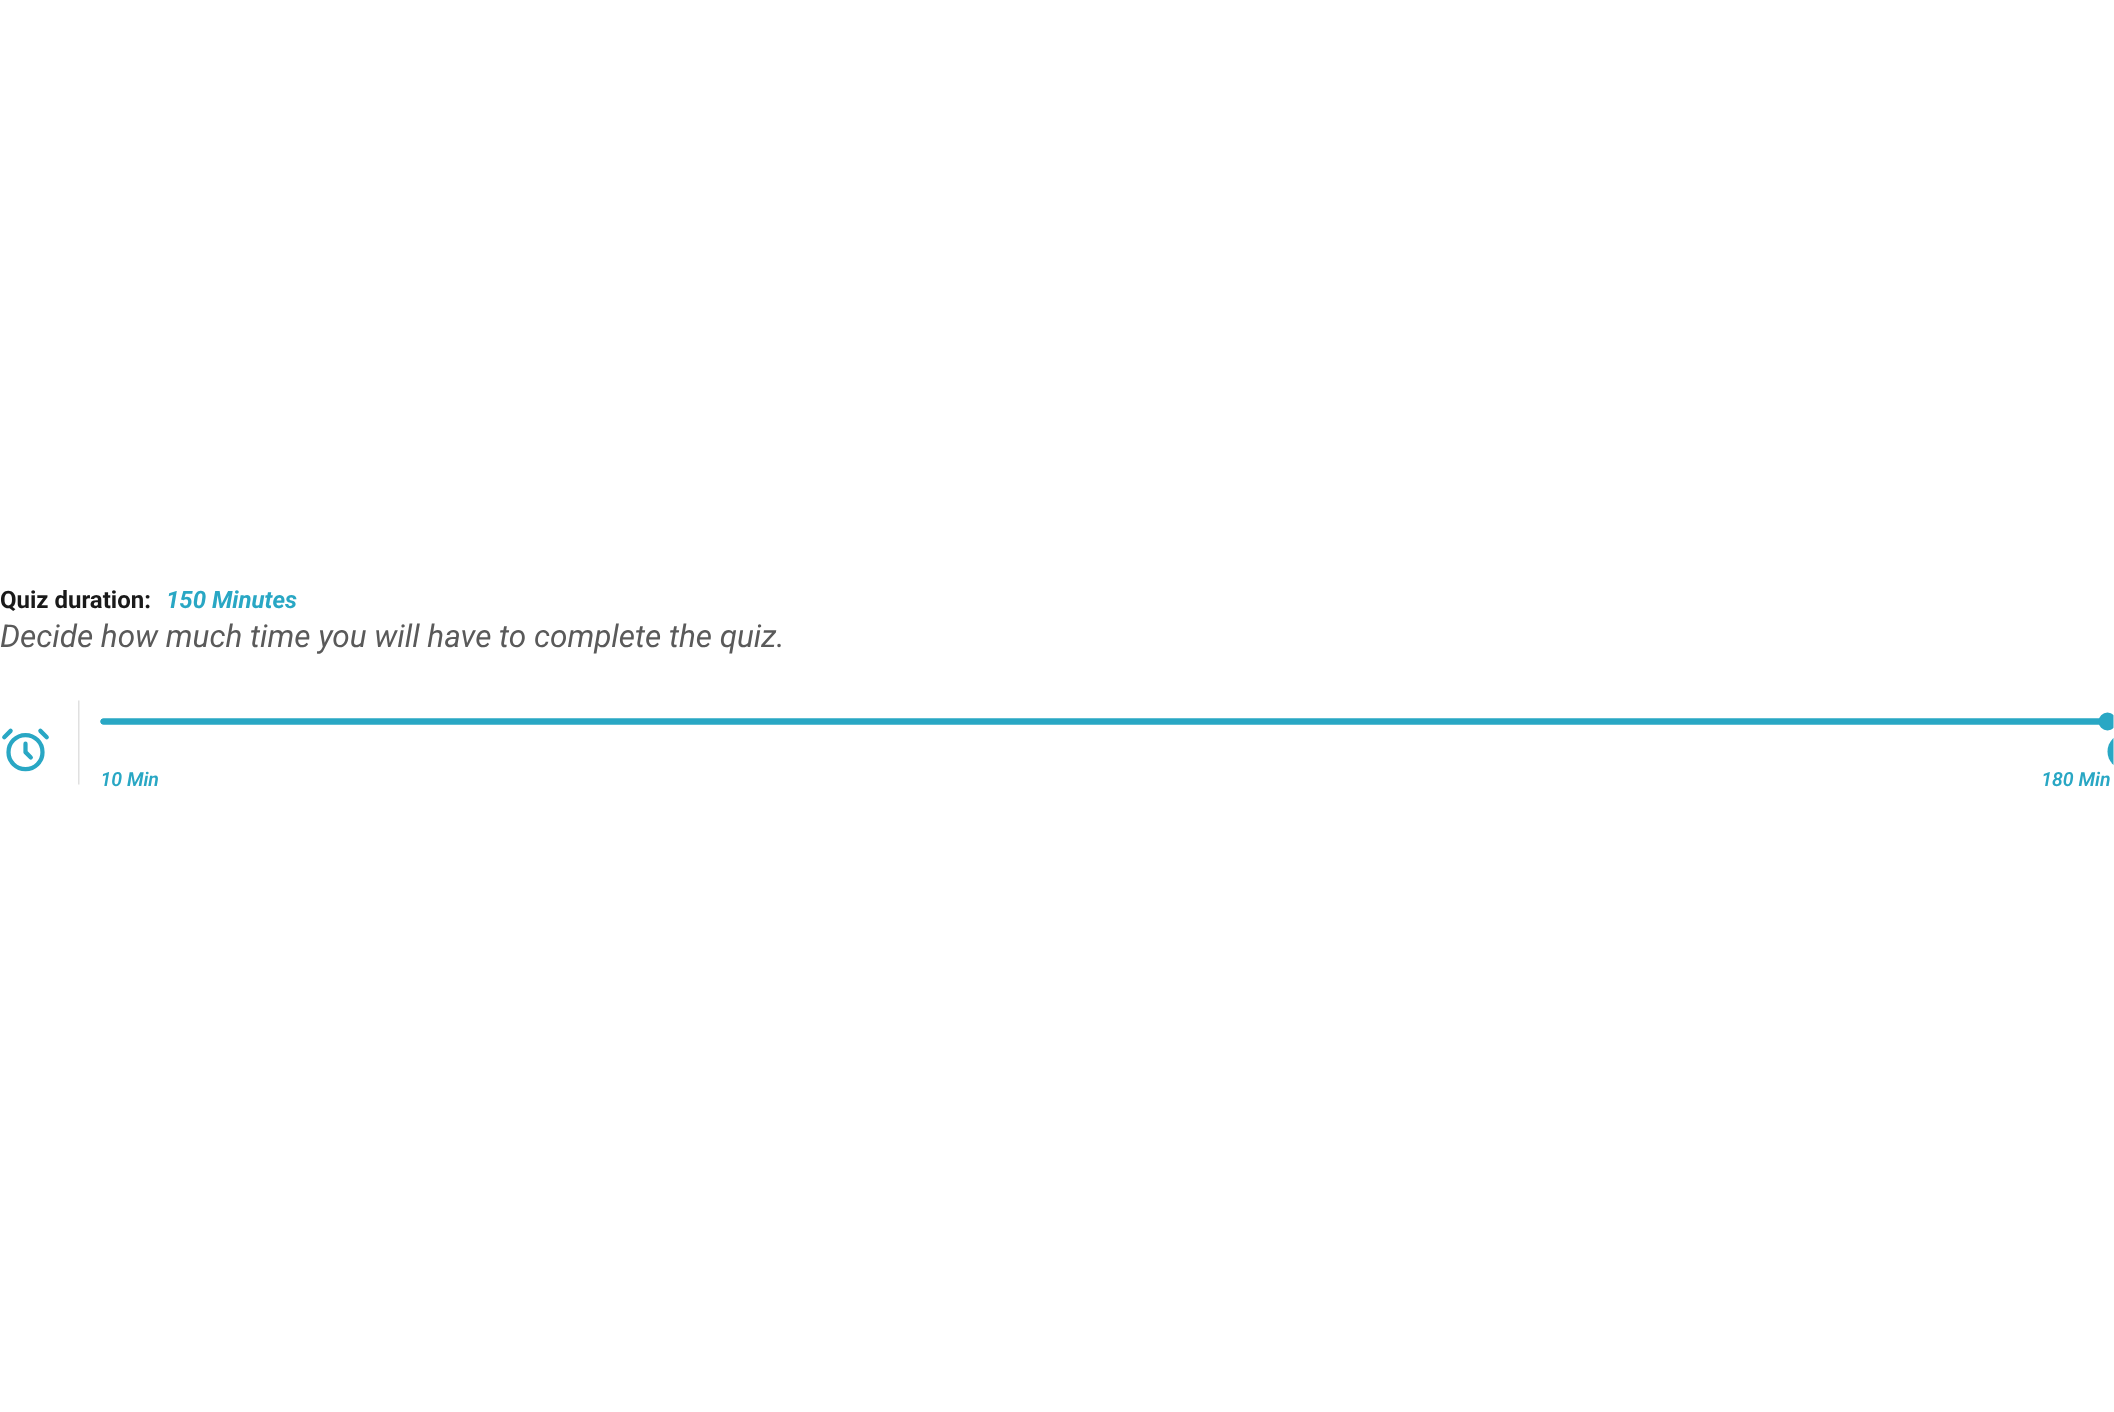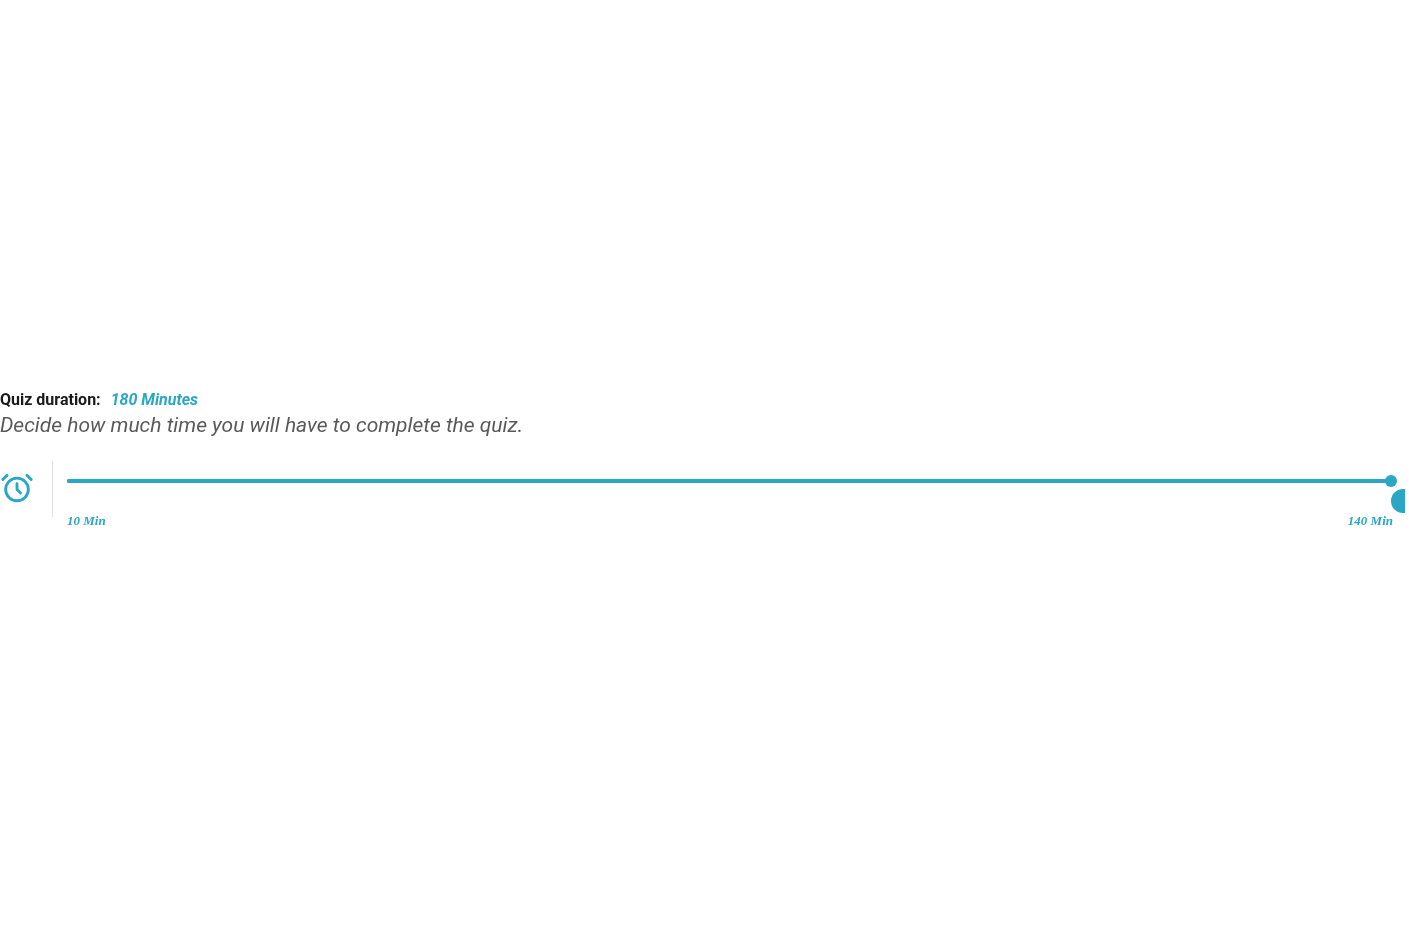--- a/index.html
+++ b/index.html
@@ -11,21 +11,21 @@
       font-family: -apple-system, BlinkMacSystemFont, "Segoe UI", Roboto, Helvetica, Arial, sans-serif;
       background: #ffffff;
       width: 1409px;
       height: 941px;
       position: relative;
     }
     .content-area {
       position: absolute;
       top: 390px;
       left: 0;
-      right: 16px;
+      right: 2px;
     }
     .header-row {
       display: flex;
       align-items: baseline;
       gap: 10px;
     }
     .label-bold {
       font-weight: 700;
       font-size: 16px;
       color: #1a1a1a;
@@ -37,23 +37,22 @@
       color: #29a7c4;
     }
     .description {
       font-style: italic;
       font-size: 21px;
       color: #5a5a5a;
       margin-top: 4px;
     }
     .slider-section {
       display: flex;
-      align-items: flex-start;
+      align-items: center;
       margin-top: 34px;
-      font-family: Liberation Serif, serif;
     }
     .clock-box {
       display: flex;
       align-items: center;
       padding-right: 18px;
     }
     .divider {
       width: 1px;
       background: #e0e0e0;
       height: 56px;
@@ -120,21 +119,21 @@
       width: 34px;
       height: 34px;
     }
   </style>
 </head>
 <body>
 
 <div class="content-area">
   <div class="header-row">
     <span class="label-bold">Quiz duration:</span>
-    <span class="value-accent">180 Minutes</span>
+    <span class="value-accent">150 Minutes</span>
   </div>
   <div class="description">Decide how much time you will have to complete the quiz.</div>
 
   <div class="slider-section">
     <div class="clock-box">
       <svg class="clock-svg" viewBox="0 0 24 24" fill="none" stroke="#29a7c4" stroke-width="2" stroke-linecap="round" stroke-linejoin="round">
         <circle cx="12" cy="13" r="8"></circle>
         <path d="M12 9v4l2.5 2.5"></path>
         <path d="M5 3 L2 6"></path>
         <path d="M19 3 L22 6"></path>
@@ -143,17 +142,17 @@
     <div class="divider"></div>
     <div class="slider-wrap">
       <div class="slider-track">
         <div class="track-bg"></div>
         <div class="track-fill"></div>
         <div class="thumb"></div>
         <div class="thumb-extra"></div>
       </div>
       <div class="slider-labels">
         <span>10 Min</span>
-        <span>140 Min</span>
+        <span>180 Min</span>
       </div>
     </div>
   </div>
 </div>
 
 </body></html>

